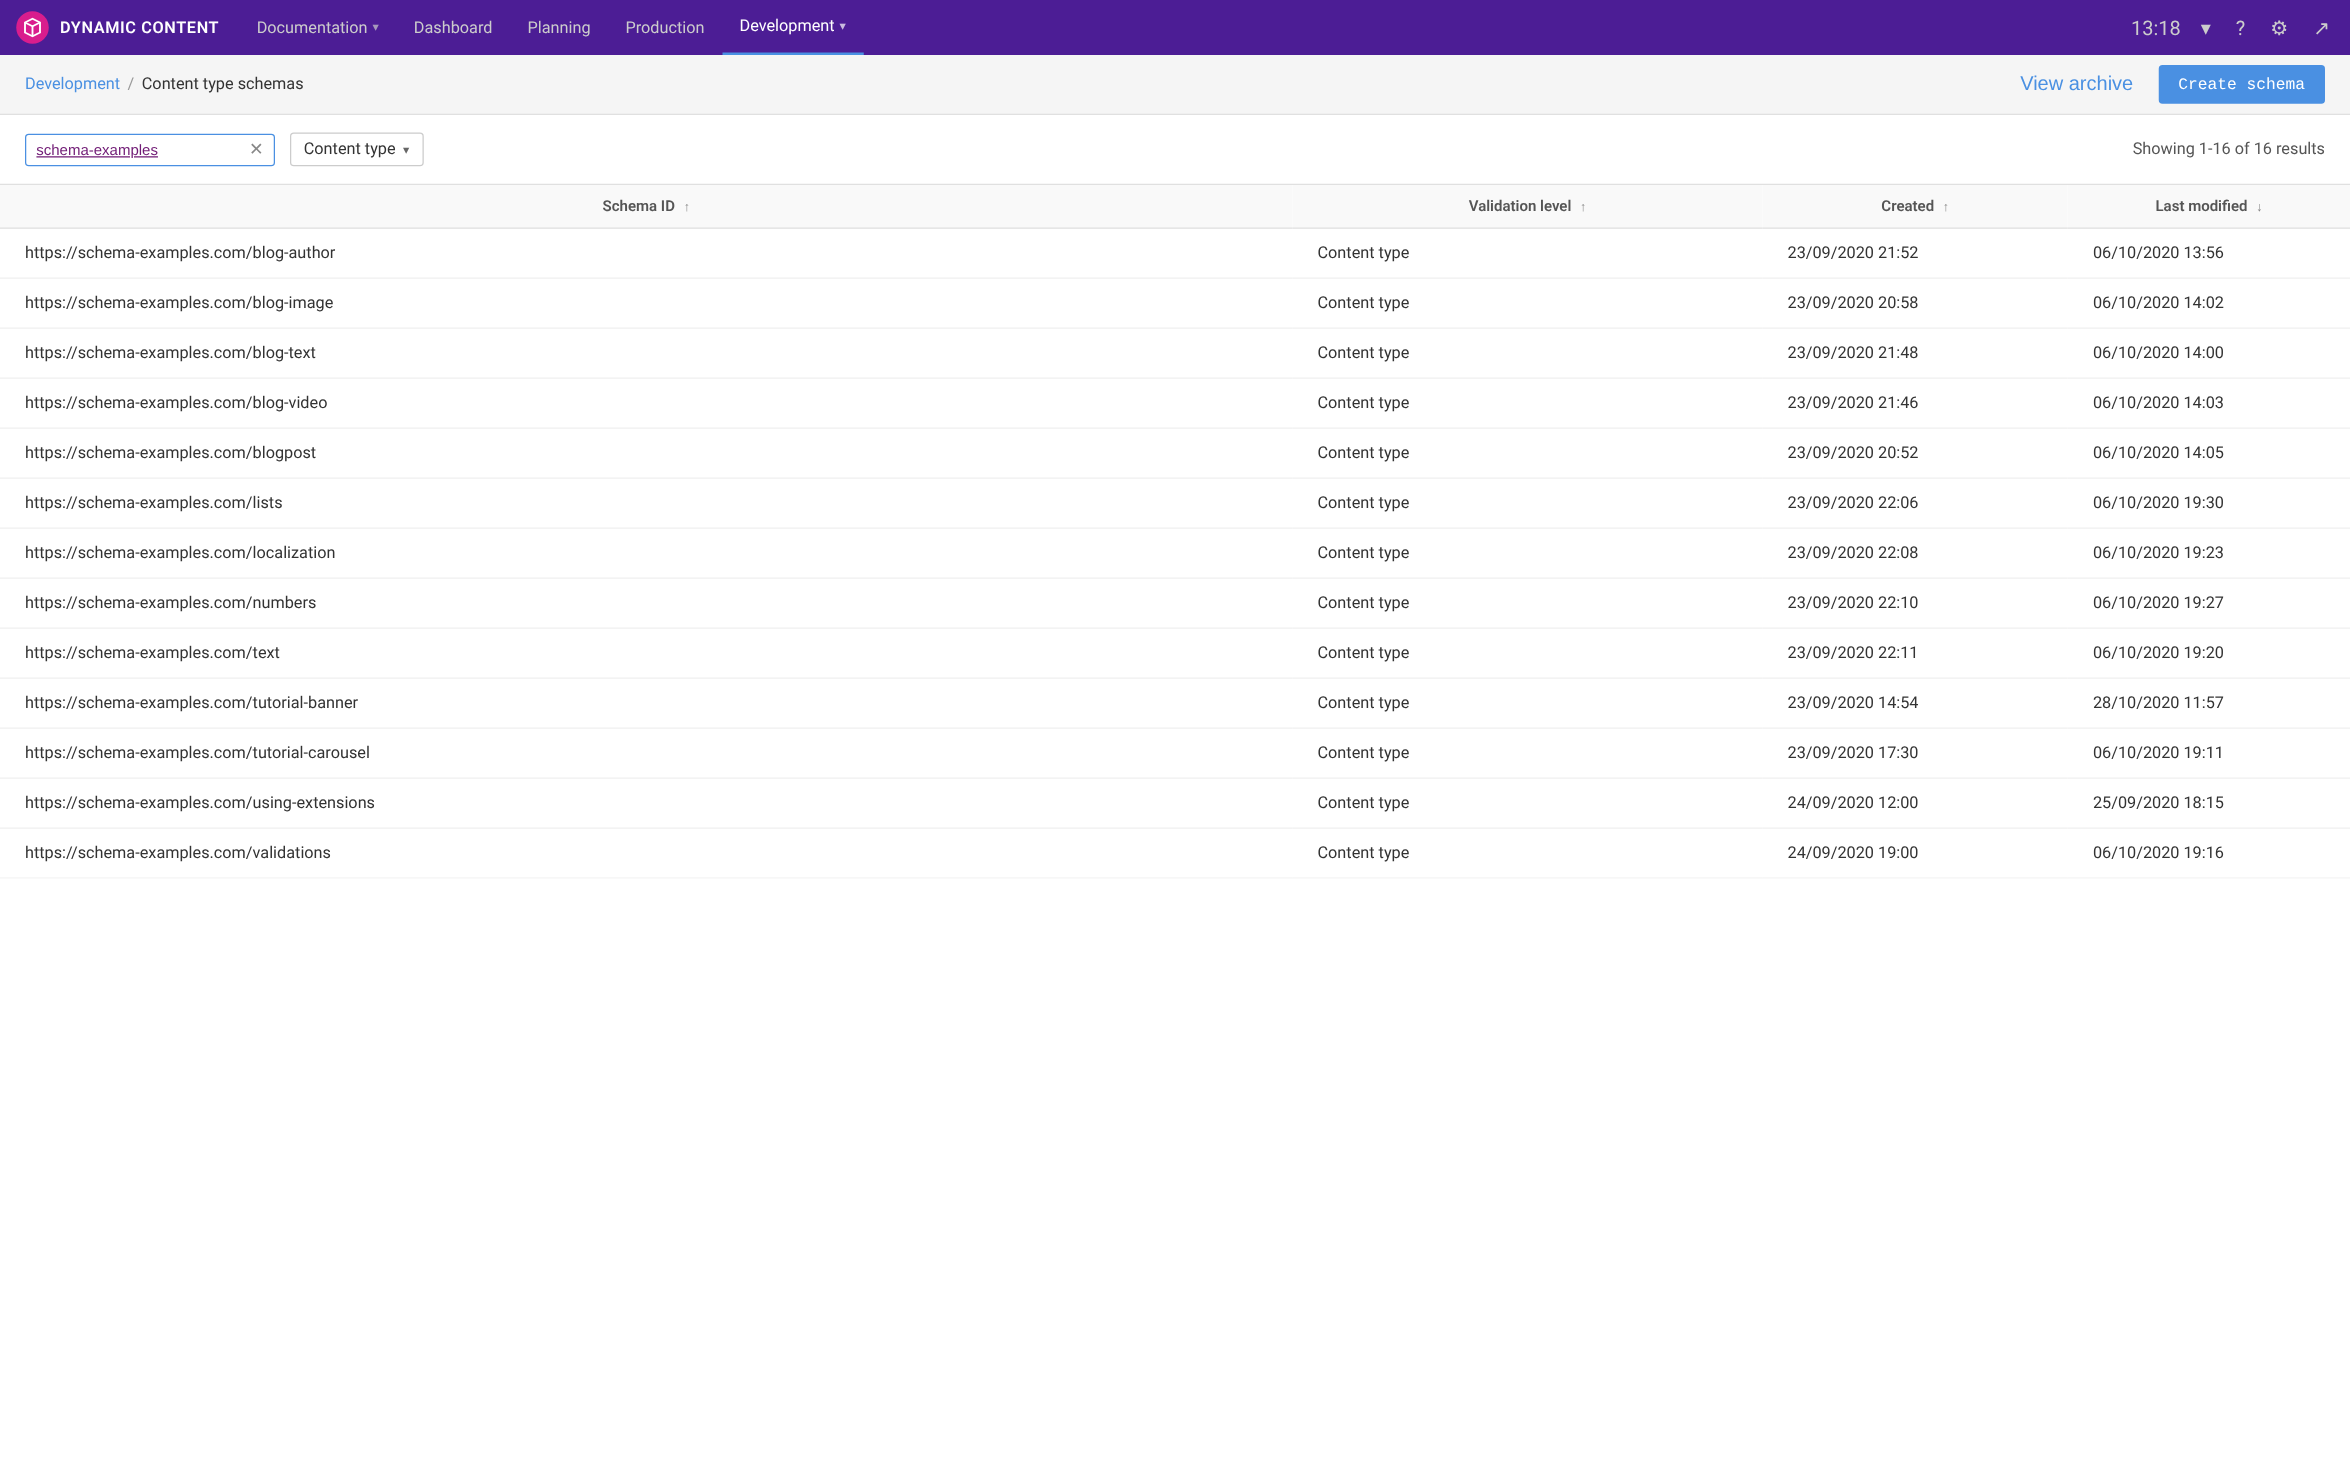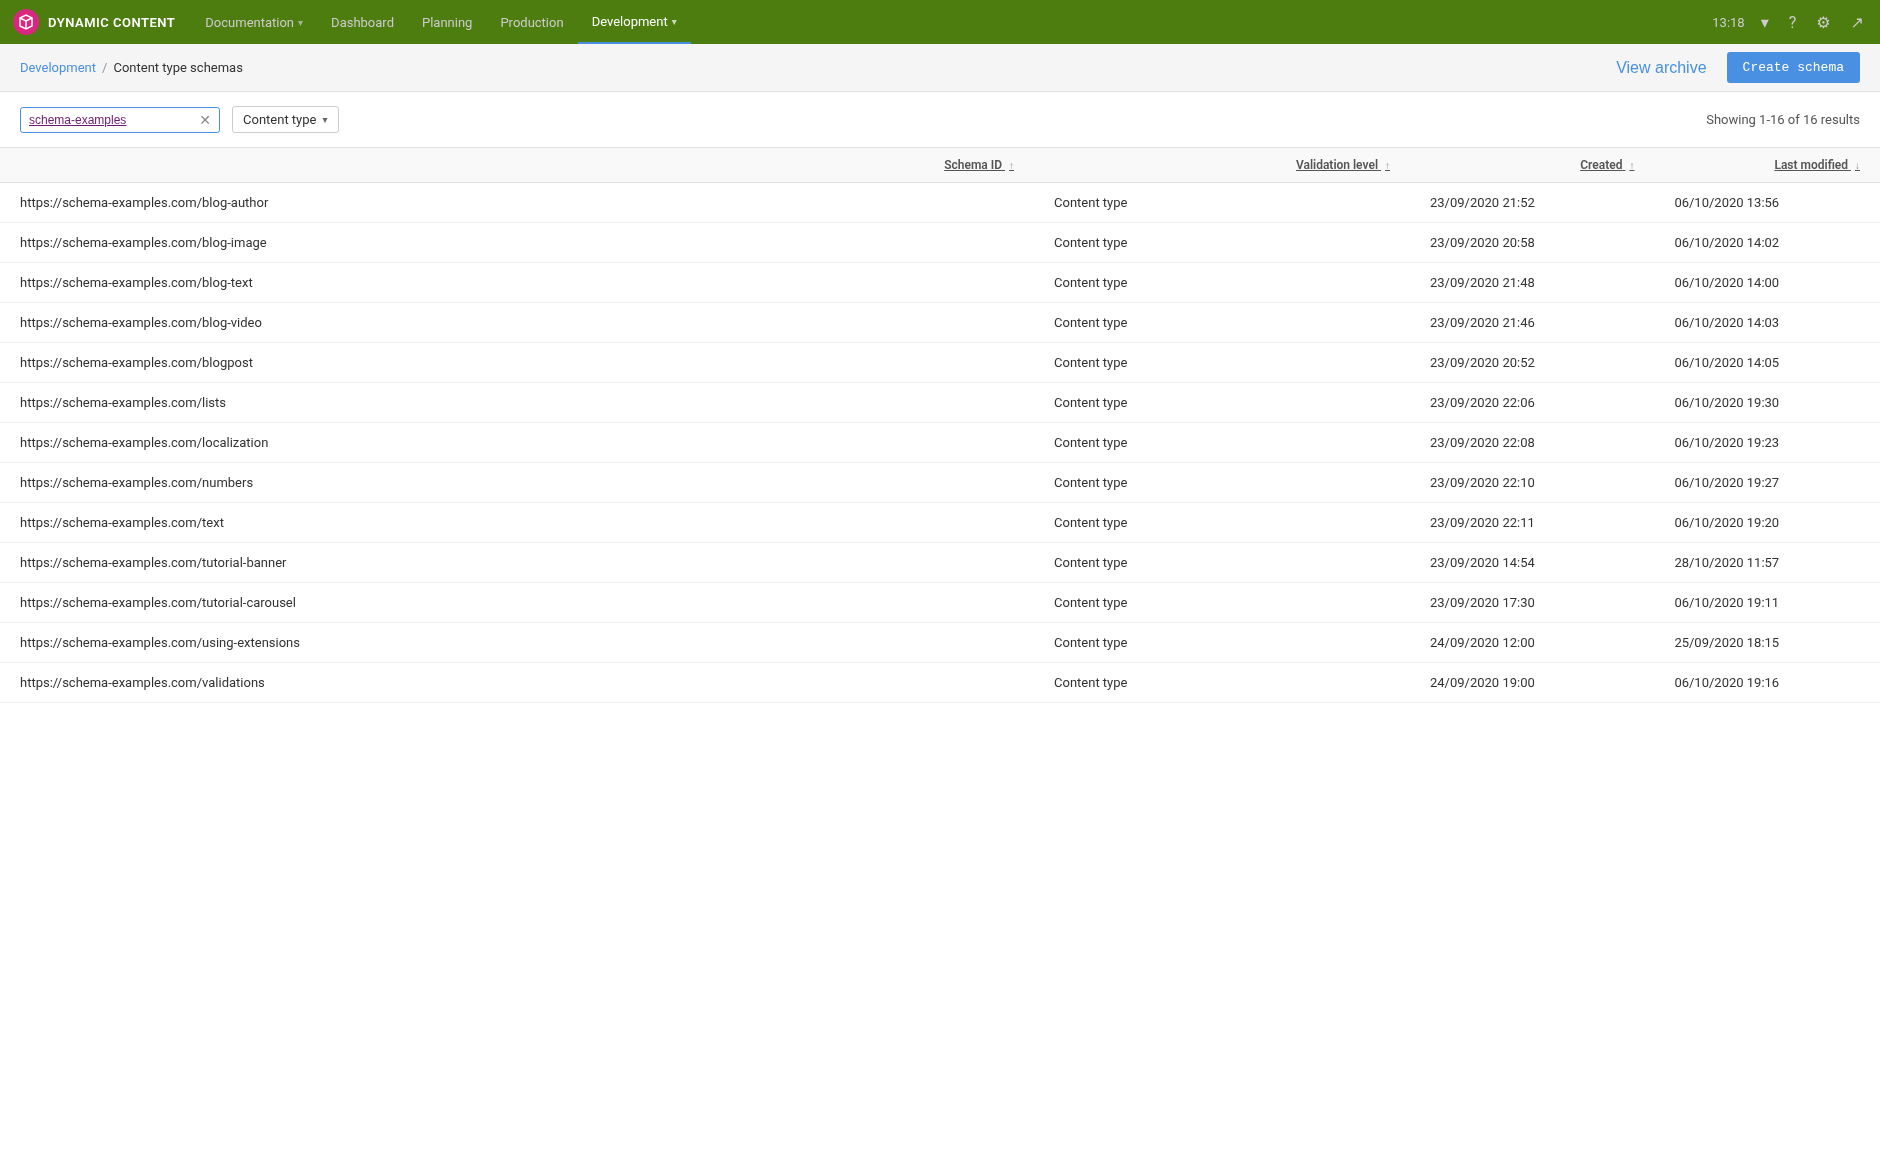--- a/index.html
+++ b/index.html
@@ -1,20 +1,20 @@
 <!DOCTYPE html>
 <html><head>
   <meta charset="utf-8">
   <style>
     * { box-sizing: border-box; margin: 0; padding: 0; }
     body { font-family: -apple-system, BlinkMacSystemFont, 'Segoe UI', Roboto, sans-serif; background: #fff; font-size: 14px; color: #333; }
 
     
     .top-nav {
-      background: #4d7c0f;
+      background: #4c1d95;
       height: 44px;
       display: flex;
       align-items: center;
       padding: 0 12px;
       gap: 0;
     }
     .nav-logo {
       display: flex;
       align-items: center;
       gap: 8px;
@@ -57,21 +57,21 @@
       opacity: 0.7;
     }
     .nav-right {
       display: flex;
       align-items: center;
       gap: 12px;
       margin-left: auto;
     }
     .nav-time {
       color: #ccc;
-      font-size: 13px;
+      font-size: 16px;
     }
     .nav-icon-btn {
       color: #ccc;
       font-size: 16px;
       cursor: pointer;
       padding: 4px;
     }
 
     
     .breadcrumb-bar {
@@ -178,26 +178,25 @@
     .data-table {
       width: 100%;
       border-collapse: collapse;
     }
     .data-table thead tr {
       background: #f9f9f9;
       border-bottom: 1px solid #e0e0e0;
     }
     .data-table th {
       padding: 10px 20px;
-      text-align: right;
+      text-align: center;
       font-size: 12px;
       font-weight: 600;
       color: #555;
       white-space: nowrap;
-      text-decoration: underline;
     }
     .data-table th .sort-icon {
       font-size: 10px;
       margin-left: 4px;
       color: #888;
     }
     .data-table td {
       padding: 12px 20px;
       font-size: 13px;
       color: #333;

